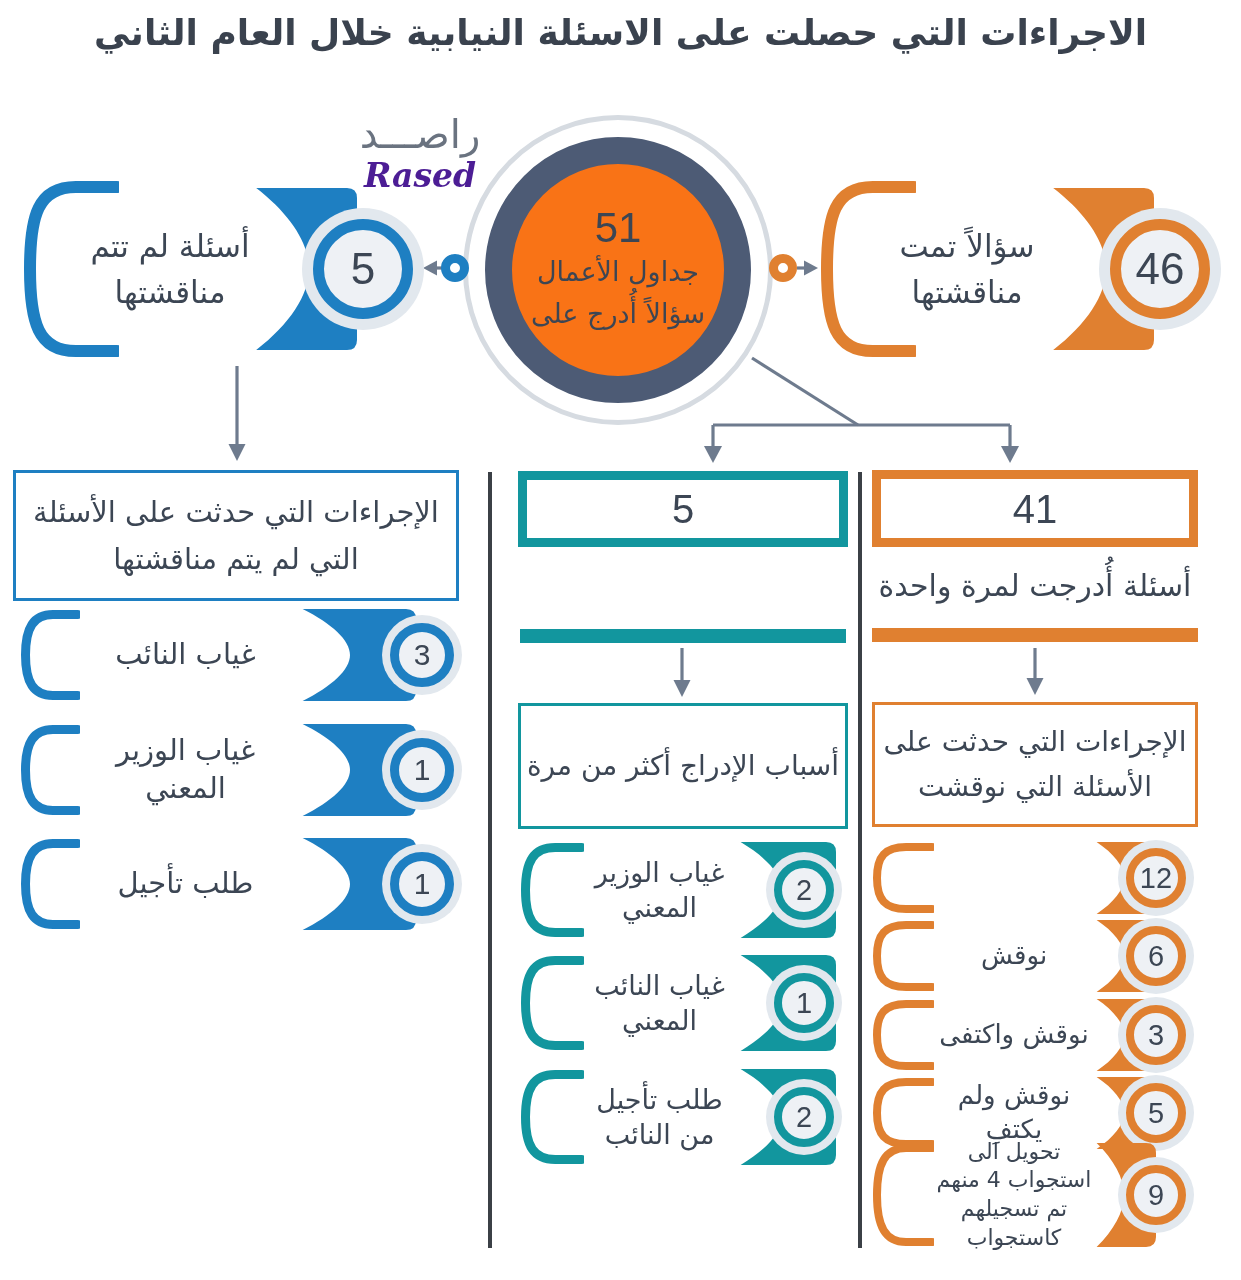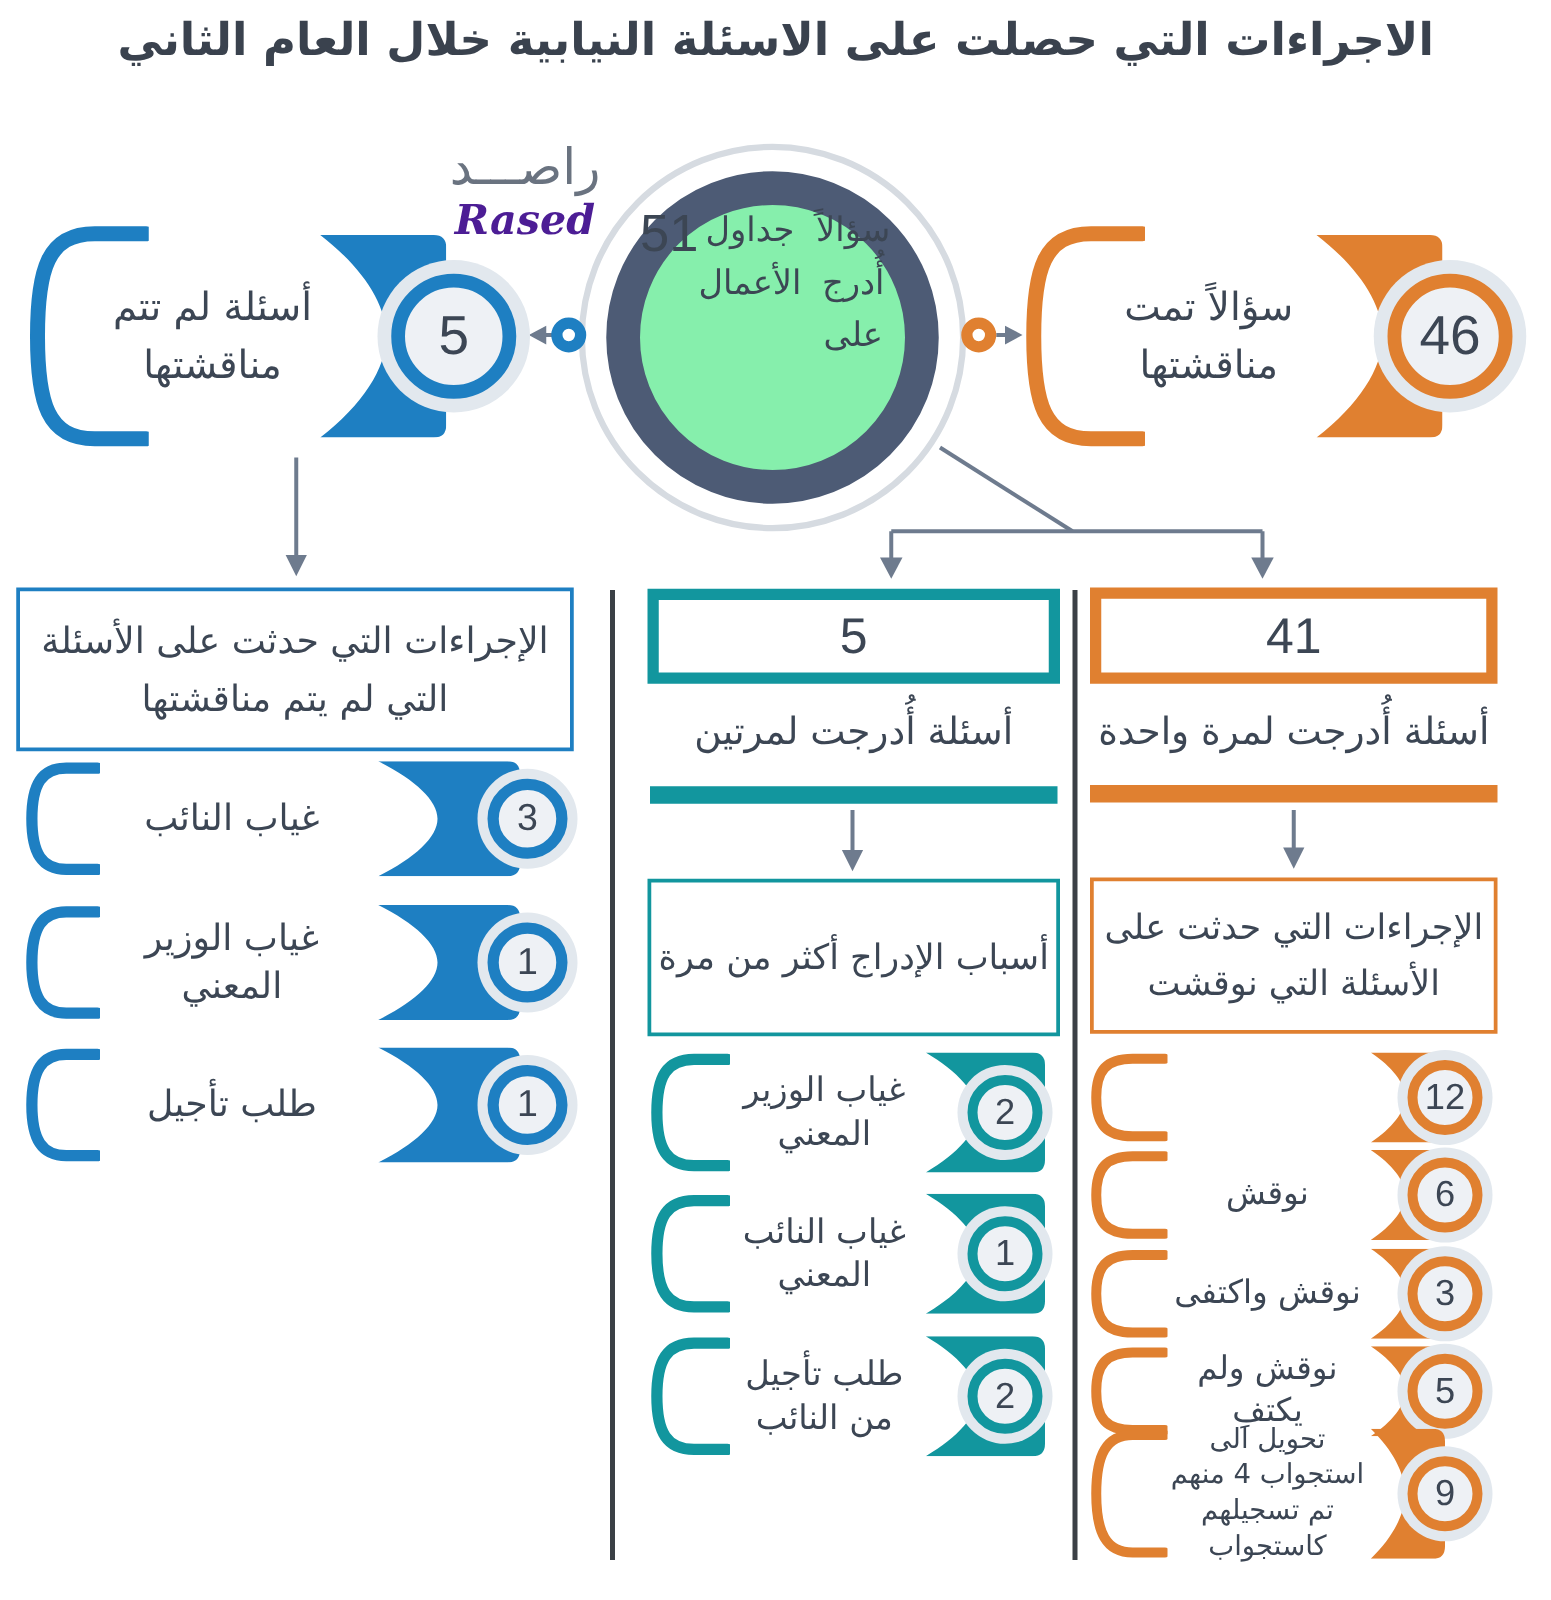--- a/index.html
+++ b/index.html
@@ -16,22 +16,22 @@
 
   .logo{position:absolute;left:340px;top:86px;width:160px;text-align:center;margin-top:26px;}
   .logo-ar{font-size:40px;color:#6a7380;direction:rtl;line-height:1.1;}
   .logo-en{font-family:"DejaVu Serif",serif;font-style:italic;font-weight:bold;
            font-size:33px;color:#4c1d95;margin-top:0px;}
 
   
   .circle-outer{position:absolute;left:463px;top:115px;width:310px;height:310px;border-radius:50%;
     border:5px solid var(--ringgray);box-sizing:border-box;display:flex;align-items:center;justify-content:center;}
   .circle-navy{width:266px;height:266px;border-radius:50%;border:27px solid var(--navy);
-    background:#86efac;box-sizing:border-box;display:flex;flex-direction:row;
-    align-items:flex-start;justify-content:center;text-align:center;}
+    background:#f97316;box-sizing:border-box;display:flex;flex-direction:column;
+    align-items:center;justify-content:center;text-align:center;}
   .c-num{font-family:"Liberation Sans","DejaVu Sans",sans-serif;font-size:42px;color:var(--text);line-height:1.1;}
   .c-line{font-size:27px;color:var(--text);direction:rtl;line-height:1.55;}
 
   .dot{position:absolute;width:28px;height:28px;border-radius:50%;background:#fff;box-sizing:border-box;}
   .dot-blue{left:441px;top:254px;border:9px solid var(--blue);}
   .dot-orange{left:769px;top:254px;border:9px solid var(--orange);}
 
   #arrows{position:absolute;left:0;top:0;width:1241px;height:1280px;pointer-events:none;}
   #arrows path{stroke:var(--arrow);stroke-width:3.2;fill:none;}
   #arrows polygon{fill:var(--arrow);}
@@ -156,21 +156,20 @@
       </div>
     </div>
 
   <div class="hbox blue-box">
     <span>الإجراءات التي حدثت على الأسئلة التي لم يتم مناقشتها</span>
   </div>
 
   <div class="numbox teal-numbox c-teal">
     <span class="num">5</span>
   </div>
-  <div class="col-label" id="teal-label">أسئلة أُدرجت لمرتين</div>
   <div class="bar teal-bar"></div>
   <div class="hbox teal-box">
     <span>أسباب الإدراج أكثر من مرة</span>
   </div>
 
   <div class="numbox orange-numbox c-orange">
     <span class="num">41</span>
   </div>
   <div class="col-label" id="orange-label">أسئلة أُدرجت لمرة واحدة</div>
   <div class="bar orange-bar"></div>

